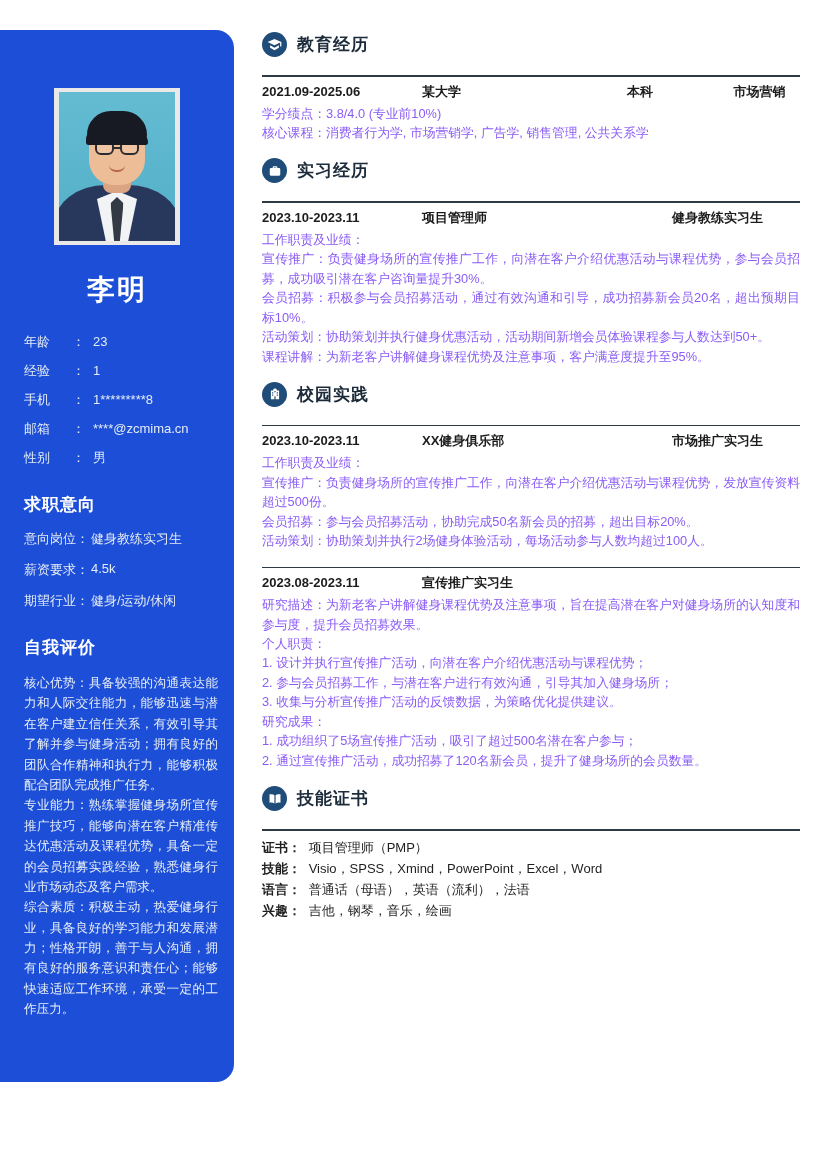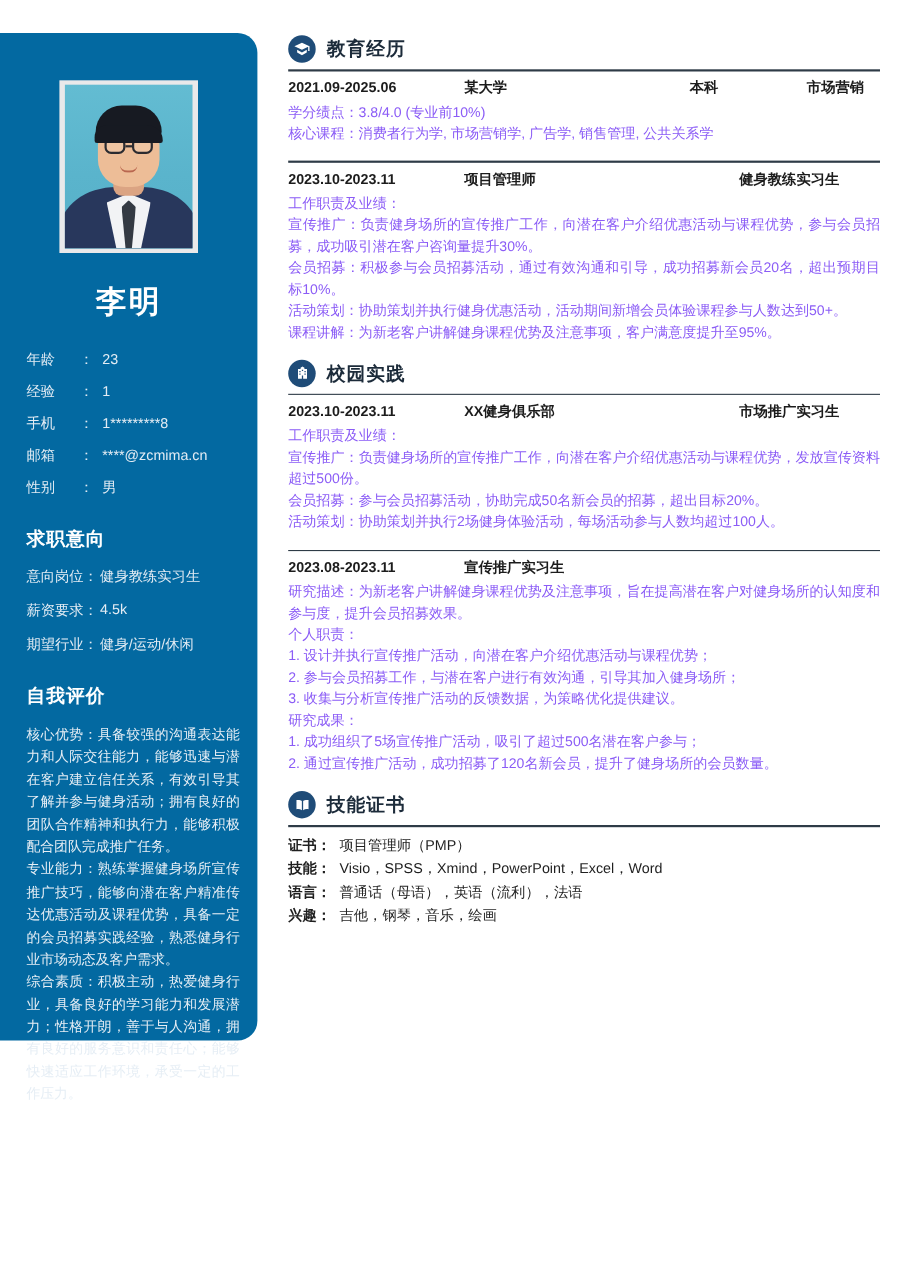--- a/index.html
+++ b/index.html
@@ -8,25 +8,25 @@
     background: #ffffff;
     font-family: "Liberation Sans", "DejaVu Sans", sans-serif;
     overflow: hidden;
   }
   .page { position: relative; width: 820px; height: 1160px; background:#fff; }
 
   
   .sidebar {
     position: absolute;
     left: 0; top: 30px;
-    width: 234px; height: 916px;
-    background: #0369a1;
+    width: 234px; height: 1052px;
+    background: #1d4ed8;
     border-top-right-radius: 18px;
     border-bottom-right-radius: 18px;
-    padding: 1px 14px;
+    padding: 16px 14px;
     color: #ffffff;
   }
   .photo-wrap {
     width: 126px; height: 157px;
     margin: 42px auto 0 auto;
     background: #e9e9ea;
     padding: 4px 5px;
   }
   .photo {
     width: 100%; height: 100%;
@@ -120,21 +120,21 @@
 
   
   .main {
     position: absolute;
     left: 262px; top: 32px;
     width: 538px;
   }
   .section { margin-bottom: 16px; }
   .sec-head {
     display: flex; align-items: center; gap: 10px;
-    padding-bottom: 6px;
+    padding-bottom: 18px;
   }
   .sec-icon {
     width: 25px; height: 25px; border-radius: 50%;
     background: #1f4c78;
     display:flex; align-items:center; justify-content:center;
     flex: 0 0 auto;
   }
   .sec-icon svg { display:block; }
   .sec-title {
     font-size: 17px; font-weight: 700; color: #1c2b3a; letter-spacing: 1px;
@@ -254,20 +254,28 @@
         <span class="c-date">2021.09-2025.06</span>
         <span class="c-org">某大学</span>
         <span class="c-deg">本科</span>
         <span class="c-maj">市场营销</span>
       </div>
       <div class="body-line plain">学分绩点：3.8/4.0 (专业前10%)</div>
       <div class="body-line plain">核心课程：消费者行为学, 市场营销学, 广告学, 销售管理, 公共关系学</div>
     </section>
 
     <section class="section">
+      <div class="sec-head">
+        <span class="sec-icon">
+          <svg width="14" height="14" viewBox="0 0 24 24" fill="#ffffff">
+            <path d="M10 4h4a2 2 0 0 1 2 2v1h3a2 2 0 0 1 2 2v9a2 2 0 0 1-2 2H5a2 2 0 0 1-2-2V9a2 2 0 0 1 2-2h3V6a2 2 0 0 1 2-2zm0 3h4V6h-4v1z"></path>
+          </svg>
+        </span>
+        <span class="sec-title">实习经历</span>
+      </div>
       <div class="sec-rule"></div>
       <div class="entry-row">
         <span class="c-date">2023.10-2023.11</span>
         <span class="c-org-wide">项目管理师</span>
         <span class="c-role">健身教练实习生</span>
       </div>
       <div class="body-line plain">工作职责及业绩：</div>
       <div class="body-line">宣传推广：负责健身场所的宣传推广工作，向潜在客户介绍优惠活动与课程优势，参与会员招募，成功吸引潜在客户咨询量提升30%。</div>
       <div class="body-line">会员招募：积极参与会员招募活动，通过有效沟通和引导，成功招募新会员20名，超出预期目标10%。</div>
       <div class="body-line">活动策划：协助策划并执行健身优惠活动，活动期间新增会员体验课程参与人数达到50+。</div>

